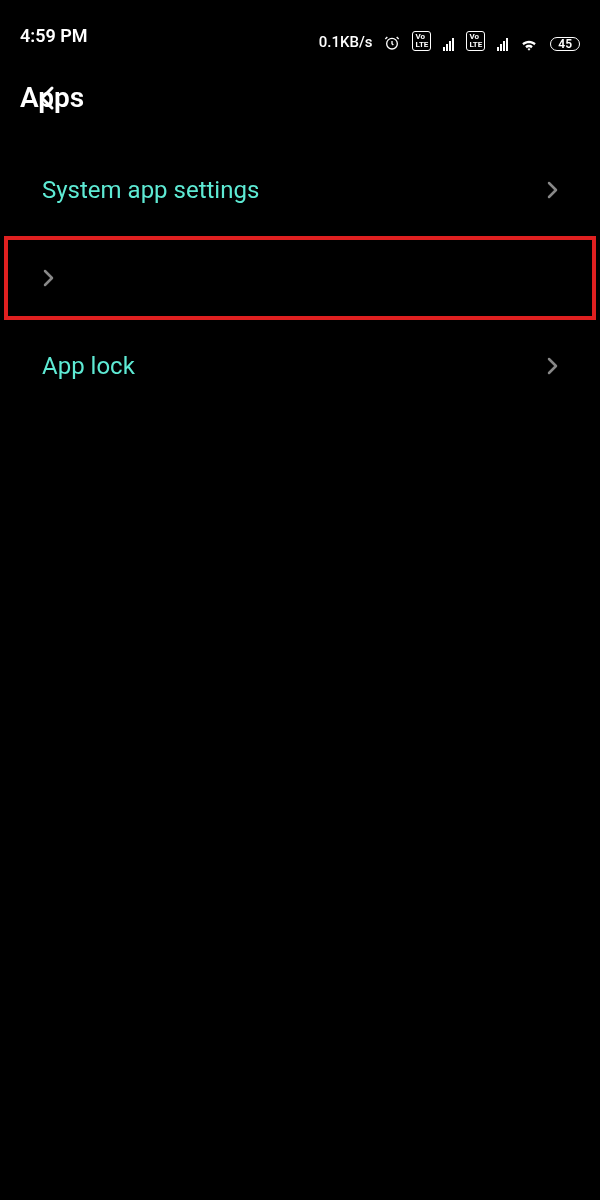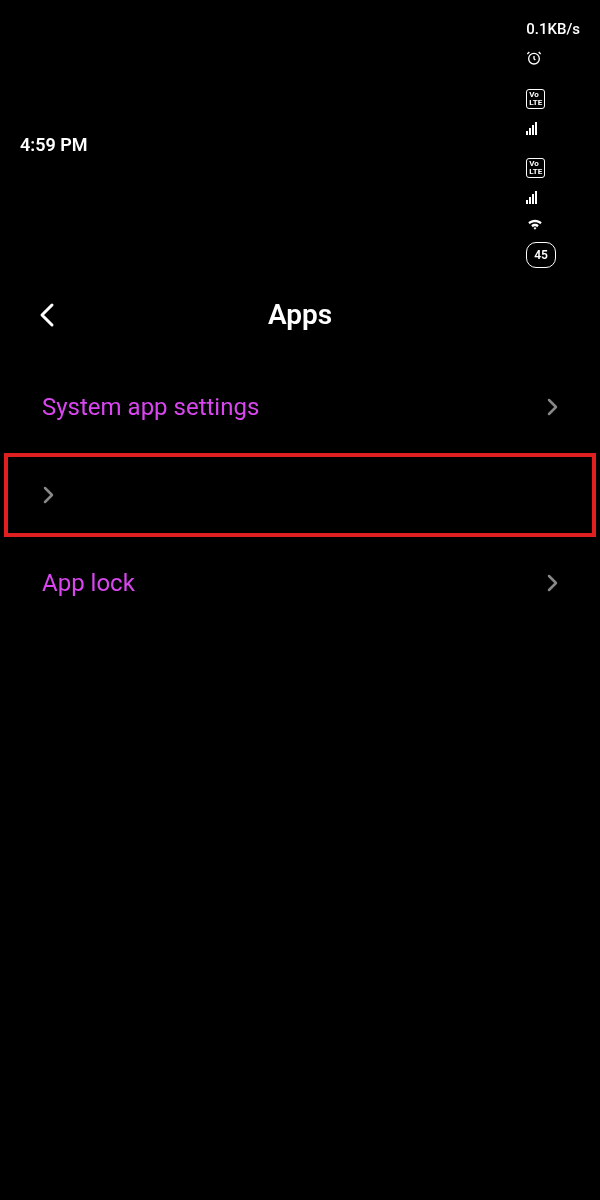--- a/index.html
+++ b/index.html
@@ -21,36 +21,35 @@
       align-items: center;
       padding: 20px 20px 6px 20px;
       font-size: 18px;
       font-weight: 500;
     }
     .status-left {
       font-weight: 600;
     }
     .status-right {
       display: flex;
-      align-items: flex-start;
+      align-items: flex-end;
       gap: 12px;
       font-size: 15px;
-      flex-direction: column;
     }
     .status-icon {
       display: inline-flex;
       align-items: center;
     }
     .battery-pill {
       border: 1.5px solid #fff;
       border-radius: 10px;
       padding: 0 7px;
       font-size: 12px;
       font-weight: 600;
-      height: 26px;
+      height: 14px;
       display: flex;
       align-items: center;
     }
     .lte-badge {
       border: 1px solid #fff;
       border-radius: 3px;
       font-size: 8px;
       padding: 1px 2px;
       line-height: 1;
       font-weight: 700;
@@ -66,21 +65,21 @@
       position: absolute;
       left: 32px;
       display: flex;
       align-items: center;
       justify-content: center;
       width: 30px;
       height: 30px;
     }
     .page-title {
       flex: 1;
-      text-align: center;
+      text-align: left;
       font-size: 28px;
       font-weight: 600;
     }
     .menu-list {
       padding: 0;
     }
     .menu-item {
       display: flex;
       align-items: center;
       justify-content: space-between;
@@ -88,21 +87,21 @@
       border: 4px solid transparent;
     }
     .menu-item.highlighted {
       border: 4px solid #e02020;
       padding: 28px 34px;
       margin: 0 4px;
     }
     .menu-label {
       font-size: 24px;
       font-weight: 400;
-      color: #d946ef;
+      color: #5eead4;
     }
     .chevron {
       color: #888;
       display: flex;
       align-items: center;
     }
     .signal-bars {
       display: inline-flex;
       align-items: flex-end;
       gap: 1px;

